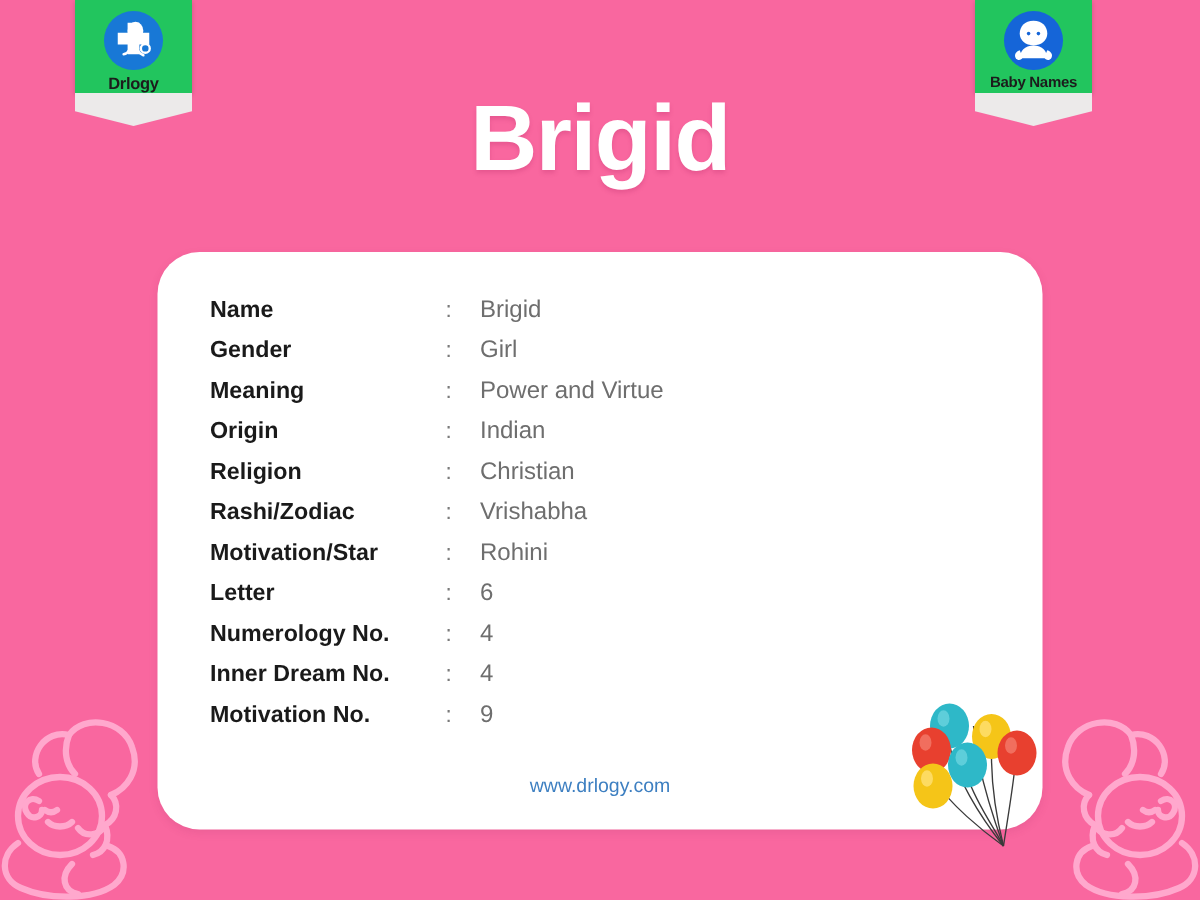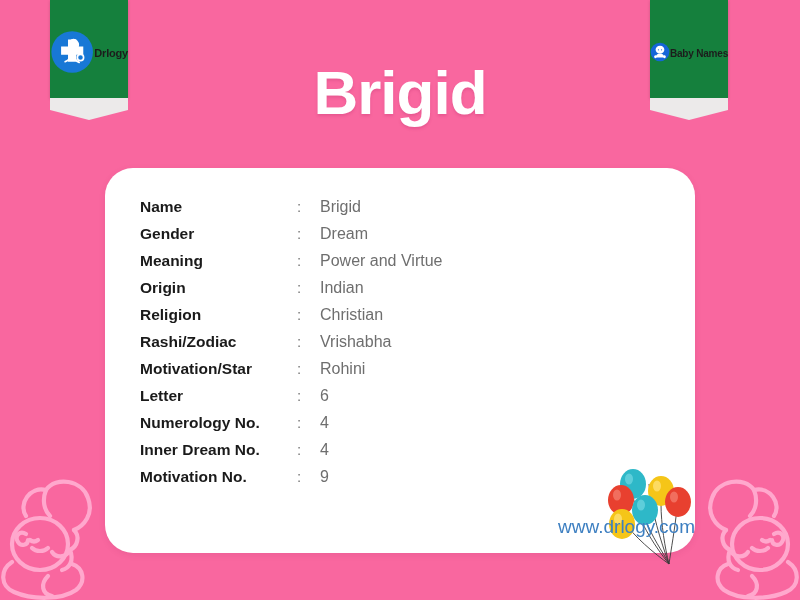--- a/index.html
+++ b/index.html
@@ -32,24 +32,24 @@
     top: 0;
     width: 78px;
     z-index: 5;
   }
   .badge.left  { left: 50px; }
   .badge.right { left: 650px; }
 
   .badge-body {
     position: relative;
     width: 78px;
-    height: 98px;
-    background: #15803d;
+    height: 62px;
+    background: #22c55e;
     display: flex;
-    flex-direction: row;
+    flex-direction: column;
     align-items: center;
     justify-content: flex-start;
     padding-top: 6px;
     box-sizing: border-box;
     box-shadow: 0 1px 3px rgba(0,0,0,0.18);
   }
   .badge-icon {
     width: 46px;
     height: 46px;
     display: block;
@@ -127,22 +127,22 @@
     font-size: 16px;
     color: #6e6e6e;
   }
 
   
   .site-link {
     position: absolute;
     left: 0;
     width: 590px;
     top: 348px;
-    text-align: right;
-    font-size: 19px;
+    text-align: center;
+    font-size: 13px;
     color: #3d7fc1;
   }
 
   
   .balloons {
     position: absolute;
     left: 498px;
     top: 280px;
     width: 110px;
     height: 118px;
@@ -219,21 +219,21 @@
 
   <div class="info-table">
     <div class="info-row">
       <div class="info-label">Name</div>
       <div class="info-colon">:</div>
       <div class="info-value">Brigid</div>
     </div>
     <div class="info-row">
       <div class="info-label">Gender</div>
       <div class="info-colon">:</div>
-      <div class="info-value">Dream</div>
+      <div class="info-value">Girl</div>
     </div>
     <div class="info-row">
       <div class="info-label">Meaning</div>
       <div class="info-colon">:</div>
       <div class="info-value">Power and Virtue</div>
     </div>
     <div class="info-row">
       <div class="info-label">Origin</div>
       <div class="info-colon">:</div>
       <div class="info-value">Indian</div>

